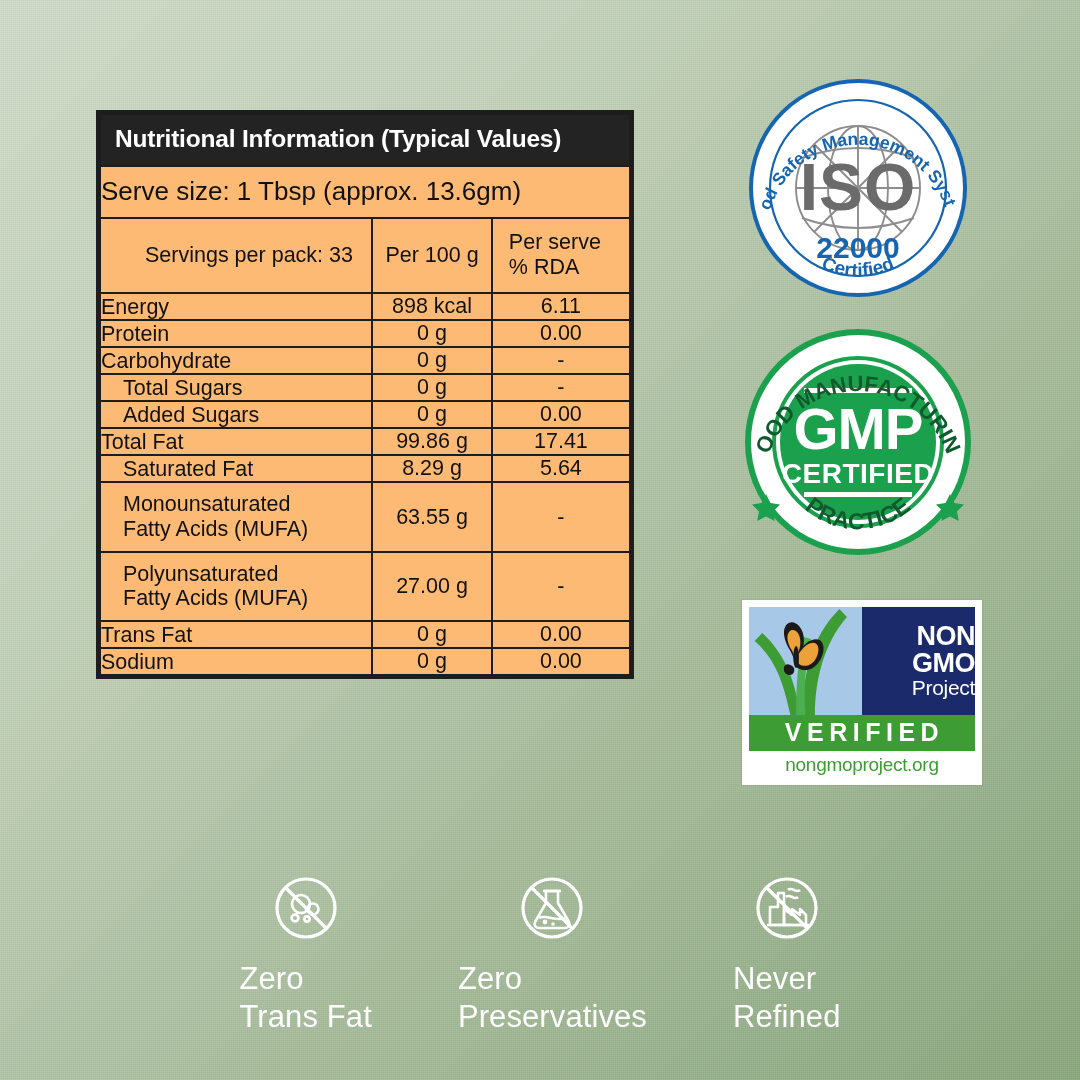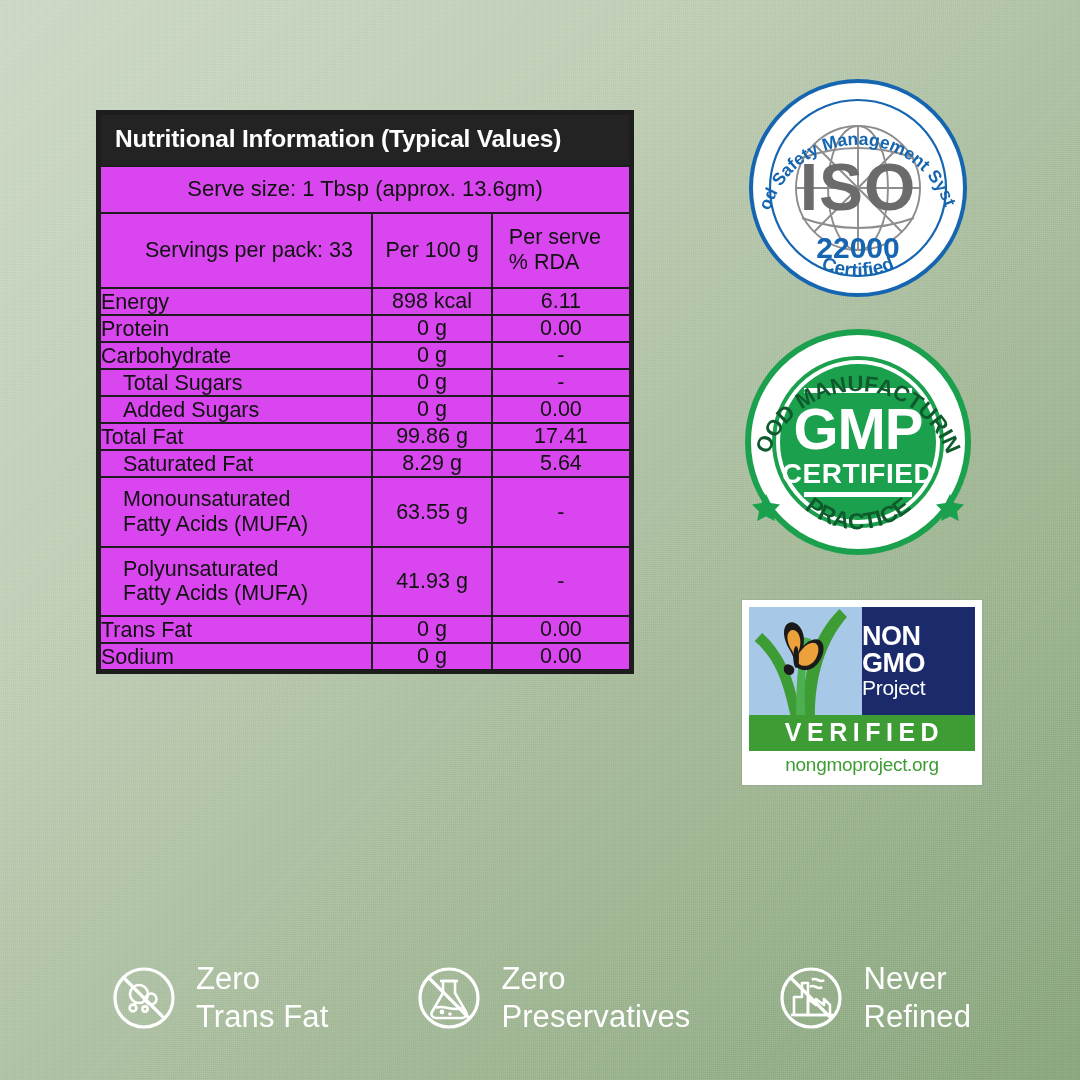--- a/index.html
+++ b/index.html
@@ -25,40 +25,40 @@
       repeating-linear-gradient(90deg, rgba(255,255,255,0.03) 0 1px, rgba(0,0,0,0.018) 1px 2px);
     opacity: .9;
   }
 
   
   .nutrition-panel {
     position: absolute;
     left: 96px;
     top: 110px;
     width: 538px;
-    background: #d946ef;
+    background: #fdba74;
     border: 5px solid #1d1d1d;
     z-index: 3;
   }
 
   .nutri-header {
     background: #232323;
     color: #ffffff;
     font-size: 24.5px;
     font-weight: bold;
     padding: 11px 0 12px 14px;
     letter-spacing: -0.2px;
     line-height: 1.1;
   }
 
   .serve-size-row {
     border-top: 2px solid #1d1d1d;
     border-bottom: 2px solid #1d1d1d;
-    text-align: center;
-    font-size: 22px;
+    text-align: left;
+    font-size: 26px;
     padding: 9px 0 10px;
     color: #111;
   }
 
   table.nutri-table {
     width: 100%;
     border-collapse: collapse;
     font-size: 21.5px;
     color: #111;
   }
@@ -125,23 +125,24 @@
     background: #a8c8e8;
     position: relative;
     overflow: hidden;
   }
   .gmo-navy {
     width: 50%;
     background: #1b2a6b;
     color: #fff;
     display: flex;
     flex-direction: column;
-    align-items: flex-start;
+    align-items: flex-end;
     justify-content: center;
     line-height: 0.98;
+    padding-left: 9px;
   }
   .gmo-navy .l1, .gmo-navy .l2 {
     font-size: 27px; font-weight: bold; letter-spacing: -0.5px;
   }
   .gmo-navy .l3 { font-size: 21px; margin-top: 2px; letter-spacing: -0.3px; }
   .gmo-verified {
     background: #3e9c35;
     color: #ffffff;
     text-align: center;
     font-size: 25px;
@@ -162,21 +163,21 @@
   .feature-strip {
     position: absolute;
     left: 0;
     bottom: 44px;
     width: 1080px;
     display: flex;
     justify-content: center;
     gap: 86px;
     z-index: 3;
   }
-  .feature-item { display: flex; align-items: center; gap: 17px; }
+  .feature-item { display: flex; align-items: center; gap: 17px; flex-direction: column; }
   .feature-label {
     color: #ffffff;
     font-size: 31px;
     line-height: 1.22;
     white-space: pre-line;
     letter-spacing: 0.1px;
   }
 </style>
 </head>
 <body>
@@ -234,21 +235,21 @@
         </tr>
         <tr>
           <td class="col-name indent-1 two-line" style="white-space: pre-line;">Monounsaturated
 Fatty Acids (MUFA)</td>
           <td class="col-per100">63.55 g</td>
           <td class="col-rda">-</td>
         </tr>
         <tr>
           <td class="col-name indent-1 two-line" style="white-space: pre-line;">Polyunsaturated
 Fatty Acids (MUFA)</td>
-          <td class="col-per100">41.93 g</td>
+          <td class="col-per100">27.00 g</td>
           <td class="col-rda">-</td>
         </tr>
         <tr>
           <td class="col-name" style="white-space: pre-line;">Trans Fat</td>
           <td class="col-per100">0 g</td>
           <td class="col-rda">0.00</td>
         </tr>
         <tr class="last-row">
           <td class="col-name" style="white-space: pre-line;">Sodium</td>
           <td class="col-per100">0 g</td>

